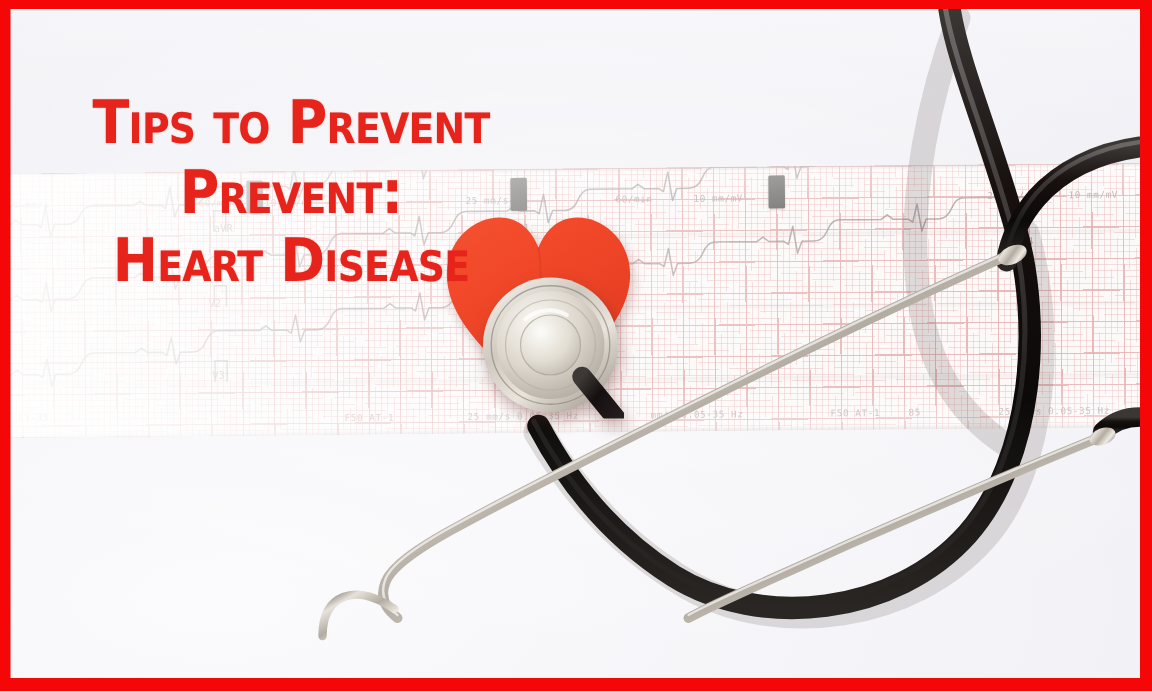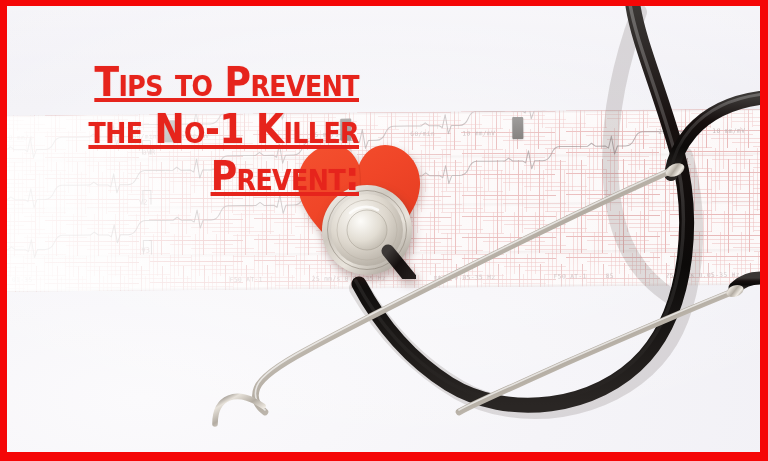--- a/index.html
+++ b/index.html
@@ -130,28 +130,27 @@
     z-index:24;
     filter:drop-shadow(2px 5px 5px rgba(90,45,40,.38));
   }
 
   
   .headline{
     position:absolute;
     left:22px;top:56px;
     width:330px;
     z-index:40;
-    text-align:right;
+    text-align:center;
     color:#e6241c;
     font-family:"DejaVu Sans Condensed","DejaVu Sans",sans-serif;
     font-weight:700;
     font-variant:small-caps;
     line-height:1.02;
     text-shadow:0 0 1px rgba(230,36,28,.35);
-    text-decoration:underline;
   }
   .hl-line{display:block;white-space:nowrap;}
   .hl1{font-size:40px;letter-spacing:-0.5px;}
   .hl2{font-size:40px;letter-spacing:-0.5px;margin-top:6px;}
   .hl3{font-size:40px;letter-spacing:-0.5px;margin-top:6px;}
   .hl4{font-size:40px;letter-spacing:-0.5px;margin-top:4px;}
 </style>
 </head>
 <body>
 
@@ -352,20 +351,20 @@
       <circle cx="47" cy="47" r="20" fill="none" stroke="#9e978c" stroke-width="0.8" opacity=".6"></circle>
       <path d="M30,30 A24,24 0 0 1 58,27" fill="none" stroke="rgba(255,255,255,.75)" stroke-width="2.6" stroke-linecap="round"></path>
 
       <path d="M68,68 C76,78 86,90 94,100" stroke="url(#stemG)" stroke-width="13" stroke-linecap="round" fill="none"></path>
     </svg>
 
     <div class="photo-vignette"></div>
 
     <div class="headline">
       <span class="hl-line hl1">Tips to Prevent</span>
-      <span class="hl-line hl2">the No-1 Killer</span>
       <span class="hl-line hl3">Prevent:</span>
+      <span class="hl-line hl4">Heart Disease</span>
     </div>
 
   </div>
 
   <div class="frame"></div>
 </div>
 
 </body></html>

